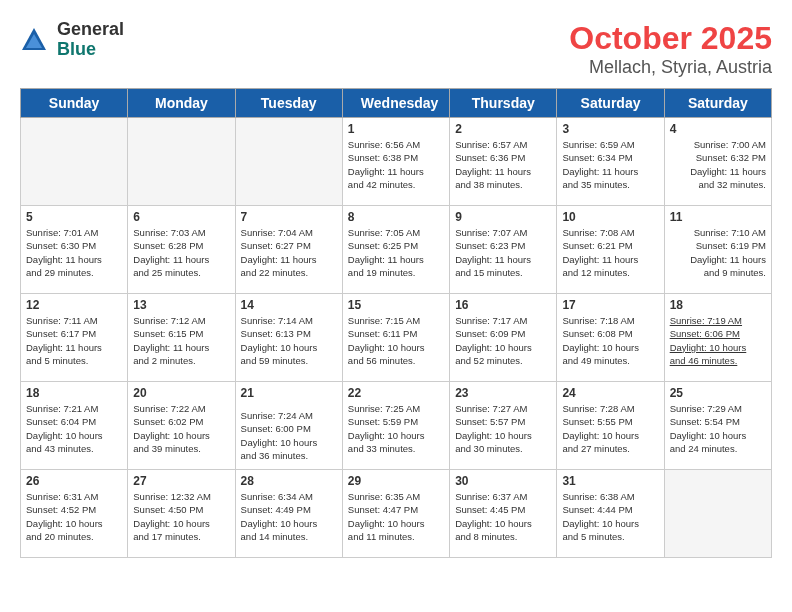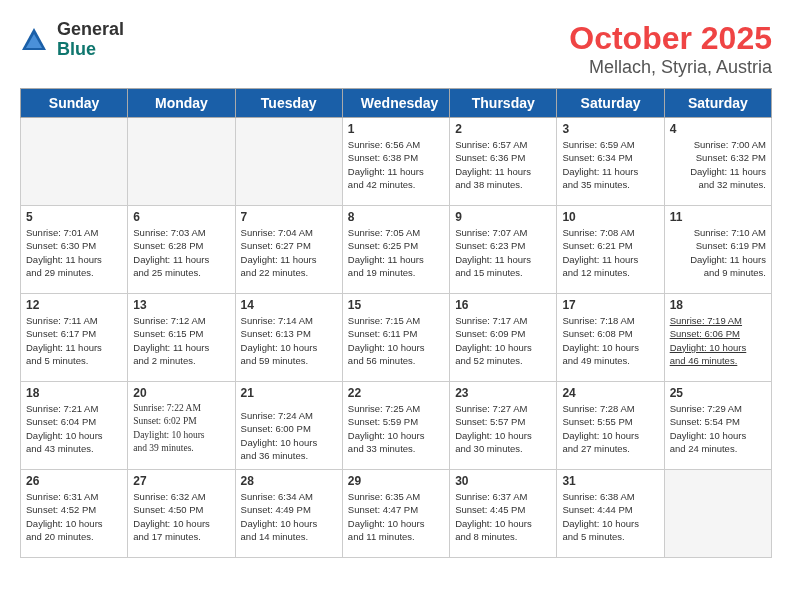--- a/index.html
+++ b/index.html
@@ -253,21 +253,21 @@
       <tr>
         <td>
           <span class="day-number">18</span>
           <div class="day-info" style="white-space: pre-line;">Sunrise: 7:21 AM
 Sunset: 6:04 PM
 Daylight: 10 hours
 and 43 minutes.</div>
         </td>
         <td>
           <span class="day-number">20</span>
-          <div class="day-info" style="white-space: pre-line; font-family: Liberation Serif, serif;">Sunrise: 7:22 AM
+          <div class="day-info" style="white-space: pre-line;">Sunrise: 7:22 AM
 Sunset: 6:02 PM
 Daylight: 10 hours
 and 39 minutes.</div>
         </td>
         <td>
           <span class="day-number">21</span>
           <div class="day-info" style="white-space: pre-line; margin-top: 9px;">Sunrise: 7:24 AM
 Sunset: 6:00 PM
 Daylight: 10 hours
 and 36 minutes.</div>
@@ -304,21 +304,21 @@
       <tr>
         <td>
           <span class="day-number">26</span>
           <div class="day-info" style="white-space: pre-line;">Sunrise: 6:31 AM
 Sunset: 4:52 PM
 Daylight: 10 hours
 and 20 minutes.</div>
         </td>
         <td>
           <span class="day-number">27</span>
-          <div class="day-info" style="white-space: pre-line;">Sunrise: 6:32 AM
+          <div class="day-info" style="white-space: pre-line;">Sunrise: 12:32 AM
 Sunset: 4:50 PM
 Daylight: 10 hours
 and 17 minutes.</div>
         </td>
         <td>
           <span class="day-number">28</span>
           <div class="day-info" style="white-space: pre-line;">Sunrise: 6:34 AM
 Sunset: 4:49 PM
 Daylight: 10 hours
 and 14 minutes.</div>

